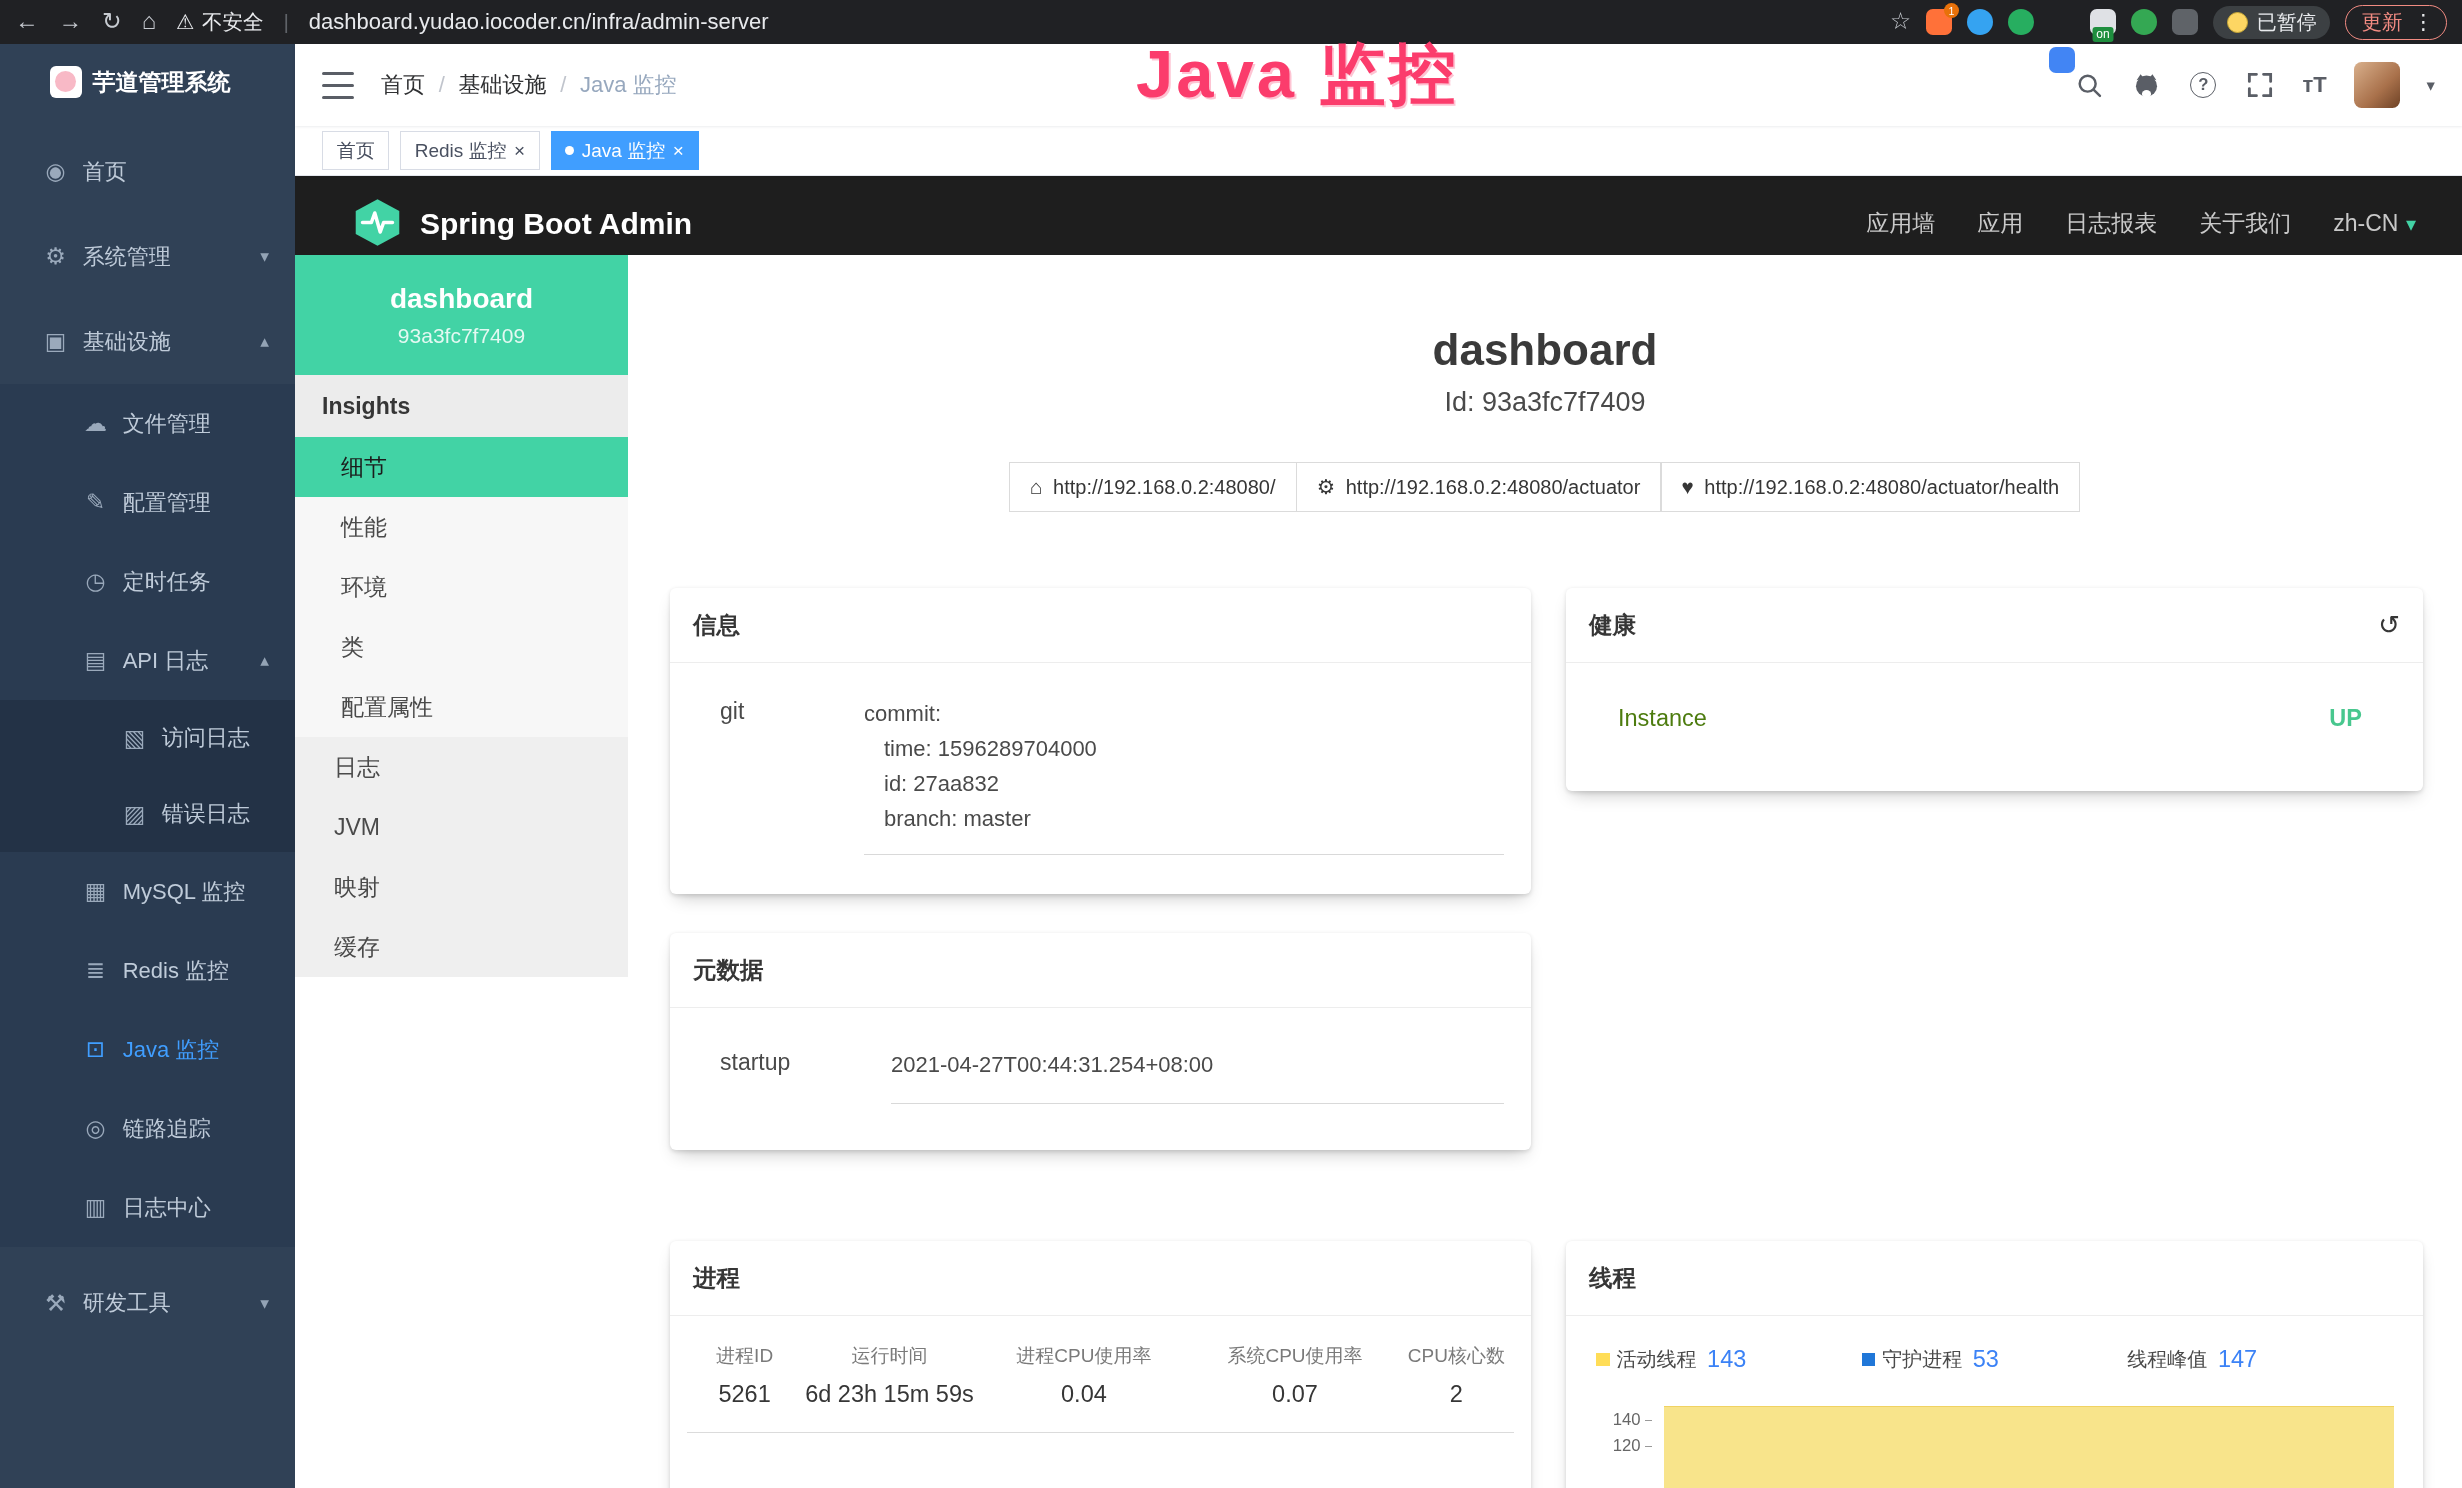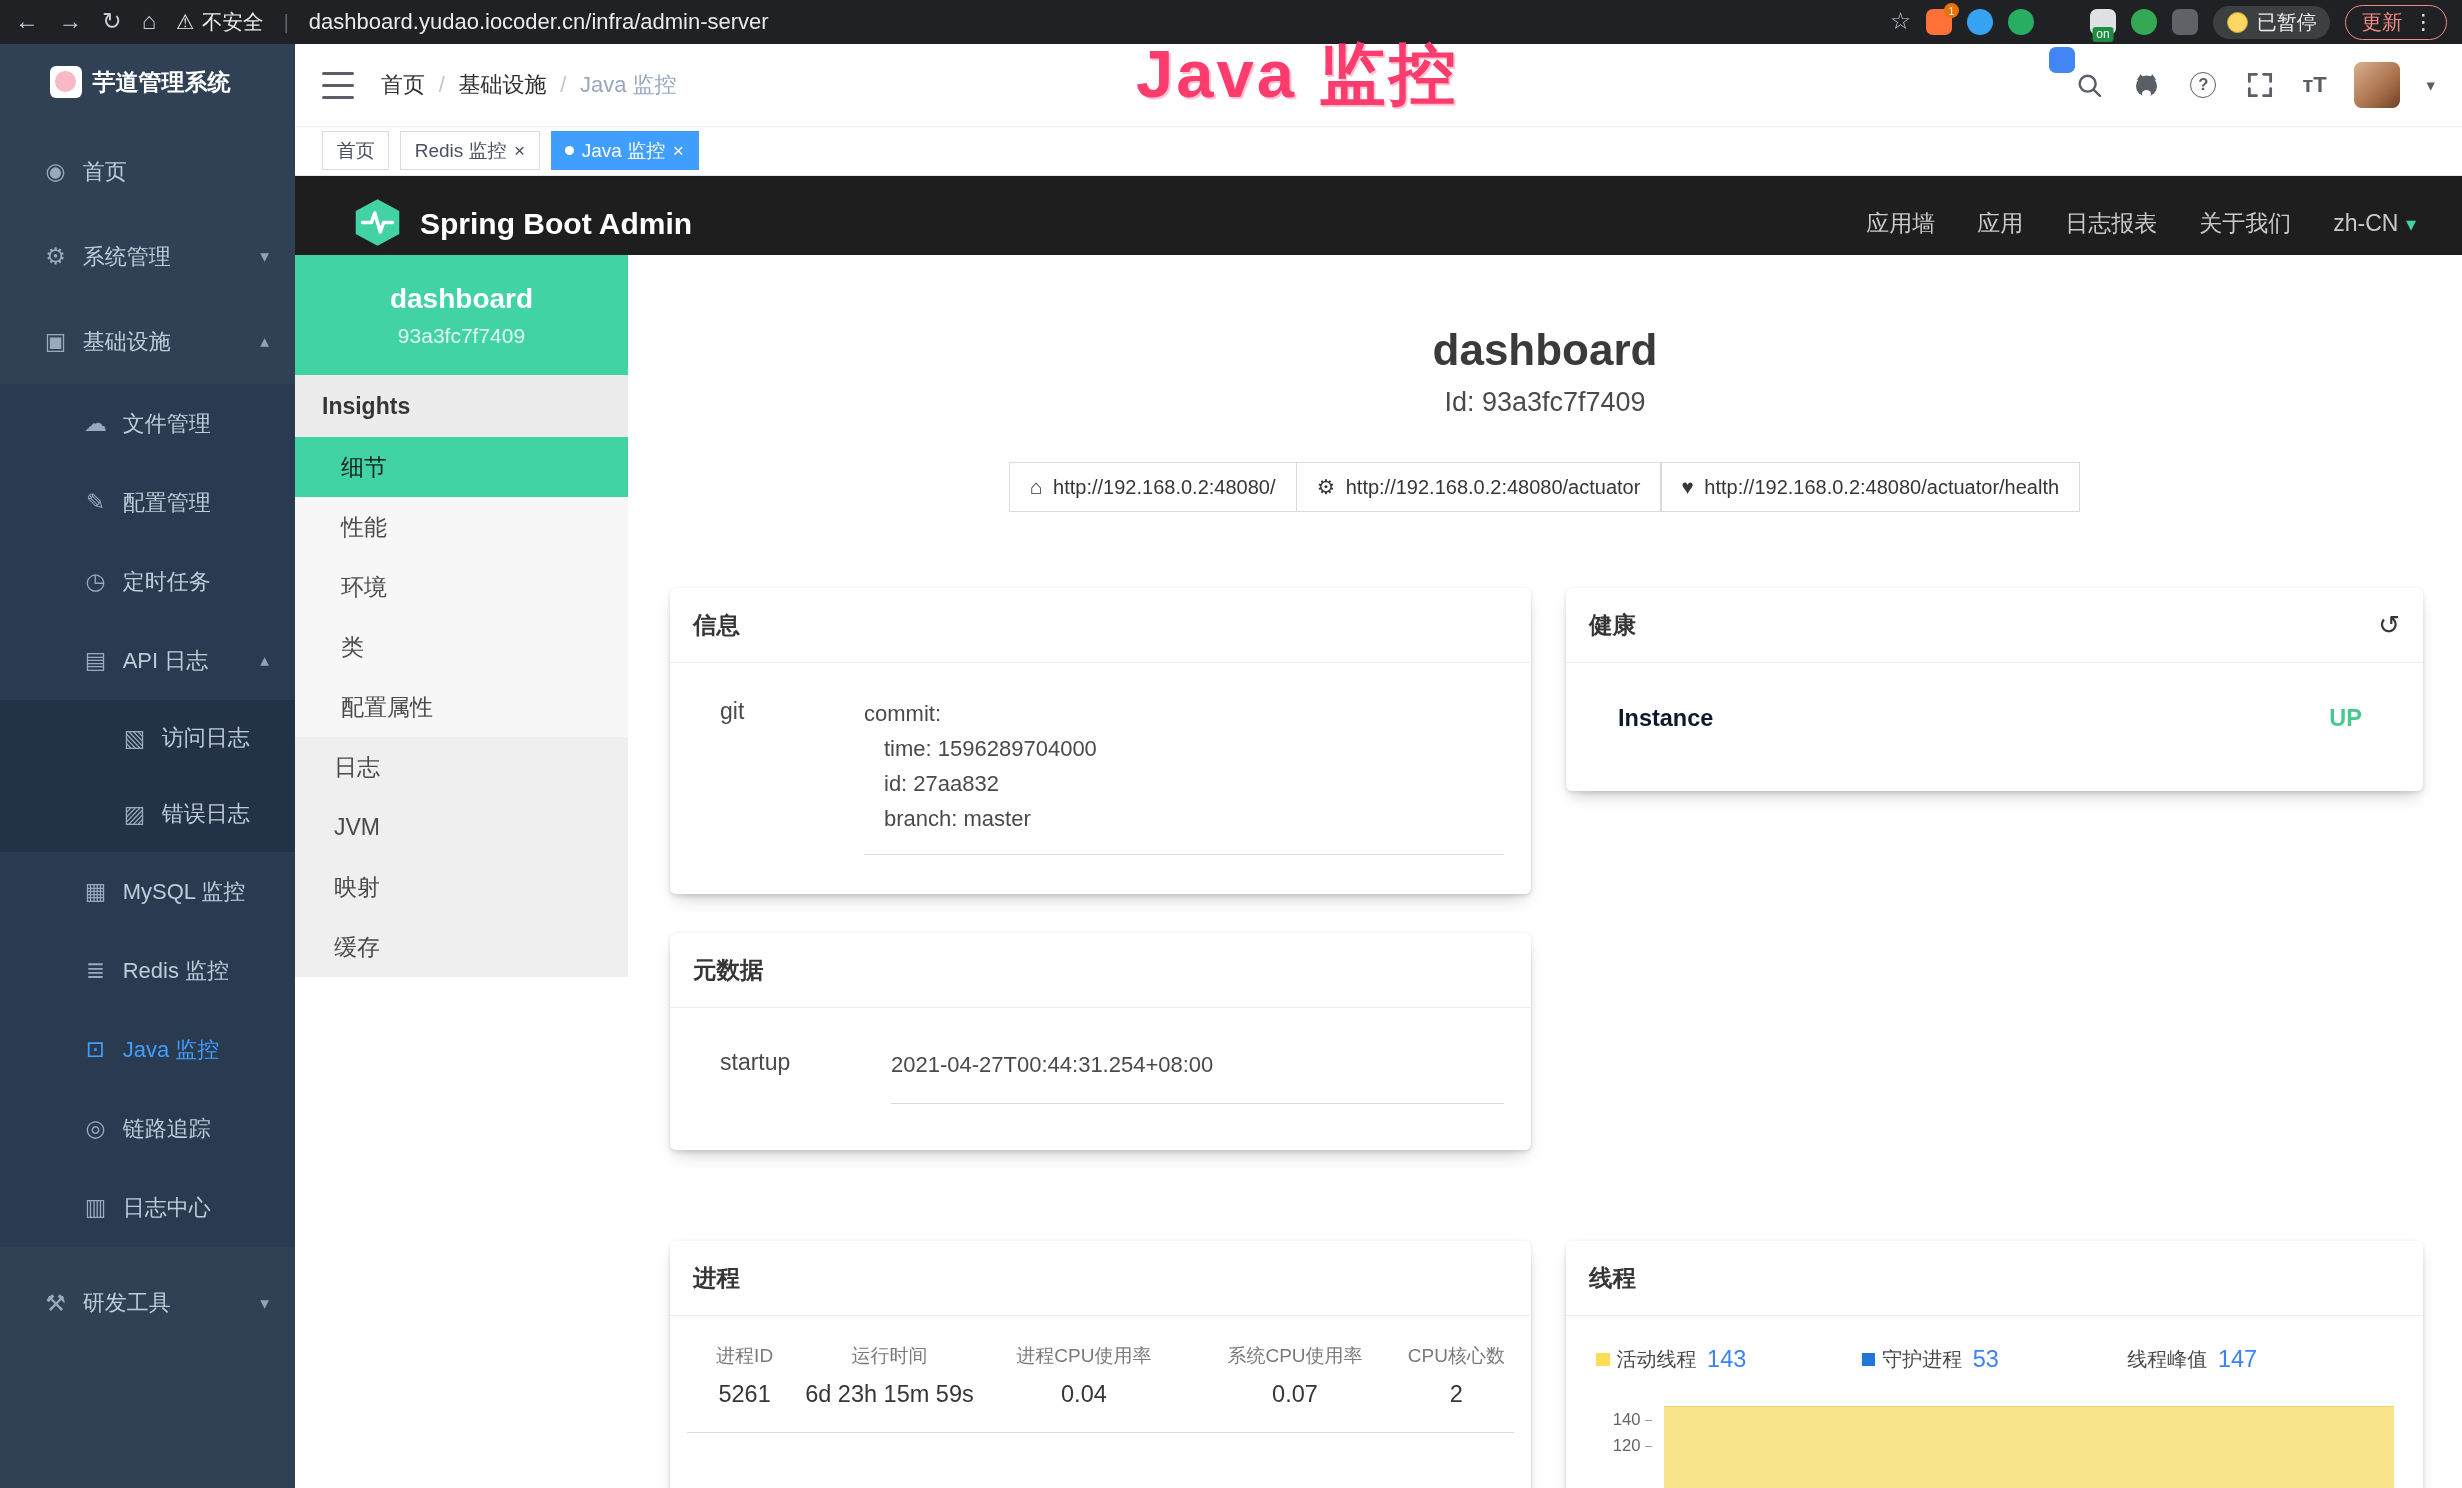--- a/index.html
+++ b/index.html
@@ -121,21 +121,21 @@
   .hist-ico { font-size:26px; font-weight:normal; color:#363636; cursor:pointer; }
 
   .kv { display:flex; padding:33px 27px 0 50px; }
   .kv-k { width:144px; font-size:23px; color:#4a4a4a; padding-top:1.5px; }
   .kv-k.wide { width:171px; }
   .kv-v { flex:1; border-bottom:0.8px solid #d9d9d9; padding-bottom:18px; font-size:22px; color:#4a4a4a; line-height:35px; }
   .kv-v .ind { padding-left:20px; }
   .card-pad { padding-bottom:39px; }
 
   .h-row { display:flex; align-items:center; justify-content:space-between; padding:42px 61px 59px 52px; }
-  .inst { font-size:23.5px; font-weight:bold; color:#0f172a; }
+  .inst { font-size:23.5px; font-weight:normal; color:#4d7c0f; }
   .up { font-size:23.5px; font-weight:bold; color:#48c78e;text-align:right; }
 
   .p-body { margin:0 16.7px; border-bottom:0.8px solid #dbdbdb; padding-bottom:24px; }
   .p-head, .p-vals { display:grid; grid-template-columns:14% 21% 26% 25% 14%; text-align:center; }
   .p-head { padding-top:27px; font-size:19px; color:#7a7a7a; }
   .p-vals { padding-top:12px; font-size:23.5px; color:#363636; }
   .proc-card { padding-bottom:33px; }
 
   .t-legend { display:grid; grid-template-columns:1fr 1fr 1fr; padding:30px 30px 6px; }
   .leg { display:flex; flex-direction:row; align-items:flex-end; gap:10.6px; }

